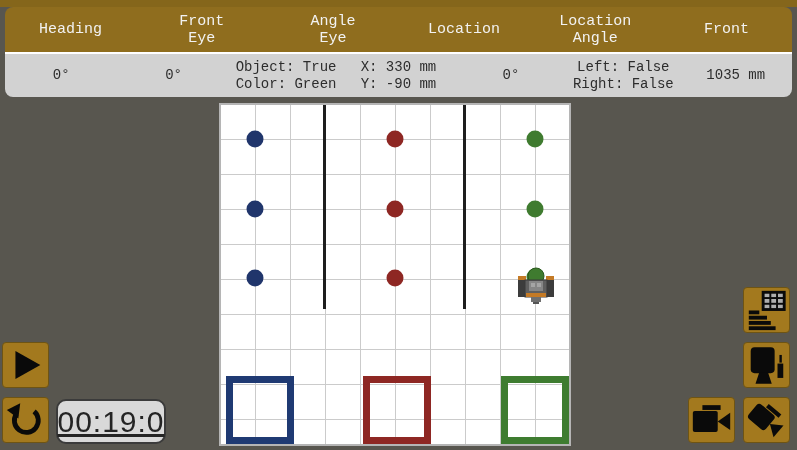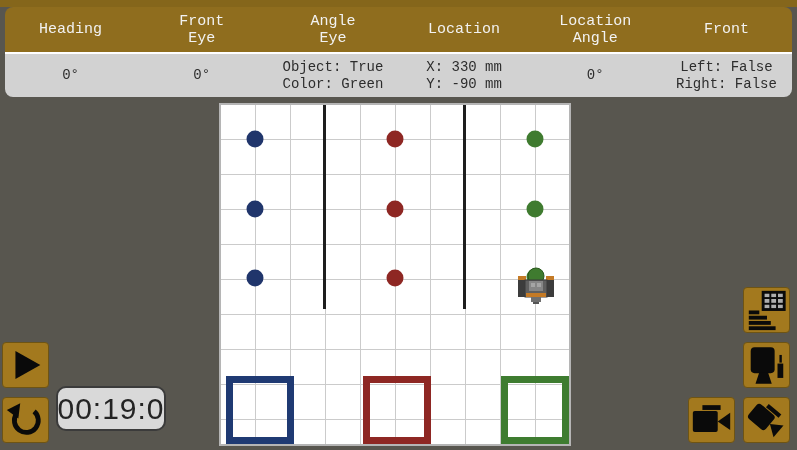--- a/index.html
+++ b/index.html
@@ -39,23 +39,23 @@
   .target.blue{left:5px;border:7px solid var(--square-blue);}
   .target.red{left:142px;border:7px solid var(--square-red);}
   .target.green{left:280px;border:7px solid var(--square-green);}
   .robot{position:absolute;left:295px;top:162px;}
 
   
   .gbtn{position:absolute;width:47px;height:46px;background:var(--gold-button);border:1px solid #6E5414;border-radius:4px;display:flex;align-items:center;justify-content:center;padding:0;cursor:pointer;}
   .btn-play{left:2px;top:342px;} .btn-reset{left:2px;top:397px;}
   .btn-table{left:743px;top:287px;} .btn-monitor{left:743px;top:342px;}
   .btn-camera{left:688px;top:397px;} .btn-camtilt{left:743px;top:397px;}
-  .timer{position:absolute;left:56px;top:386px;width:110px;height:45px;background:var(--timer-bg);
+  .timer{position:absolute;left:56px;top:399px;width:110px;height:45px;background:var(--timer-bg);
     border:2px solid #3B3B3B;border-radius:10px;display:flex;align-items:center;justify-content:center;
-    font-size:30px;color:#242424;letter-spacing:1px;}
+    font-size:30px;color:#242424;letter-spacing:1px;text-decoration:underline;}
 </style>
 </head>
 <body>
 
 <div class="screen">
 
   <div class="top-strip"></div>
 
   <div class="sensor-panel">
     <div class="row labels">
@@ -72,20 +72,21 @@
     <div class="row values">
       <div class="cell value">0°</div>
       <div class="cell value">0°</div>
       <div class="cell value">Object: True
 Color: Green</div>
       <div class="cell value">X: 330 mm
 Y: -90 mm</div>
       <div class="cell value">0°</div>
       <div class="cell value">Left: False
 Right: False</div>
+      <div class="cell value">1035 mm</div>
     </div>
   </div>
 
   <div class="field">
     <div class="field-inner">
       <div class="wall wall-1"></div>
       <div class="wall wall-2"></div>
 
       <div class="dot blue" style="left:34px;top:34px;"></div>
       <div class="dot blue" style="left:34px;top:104px;"></div>

